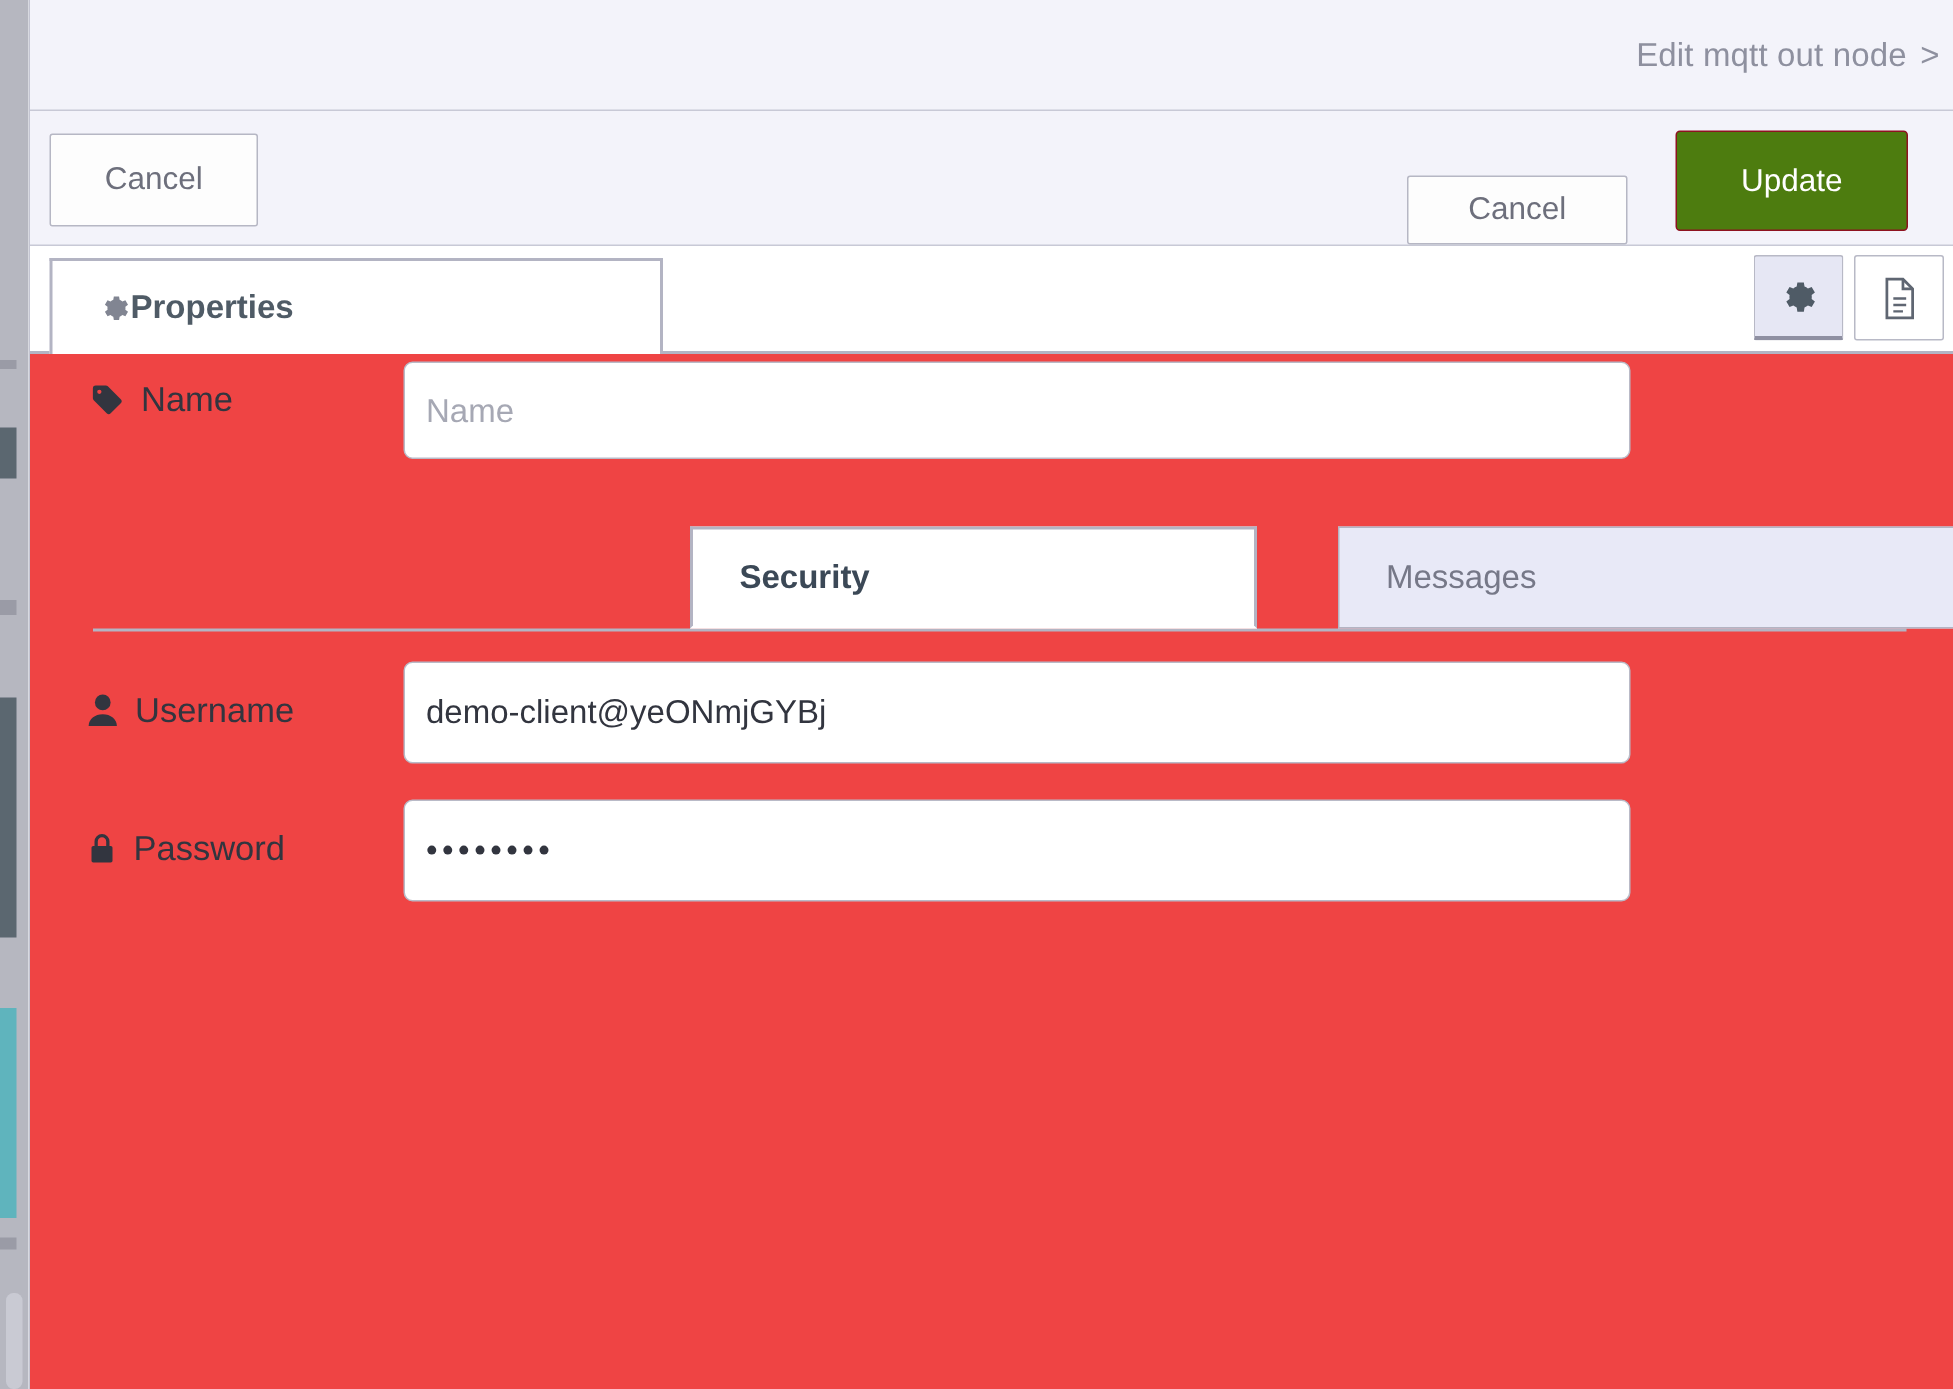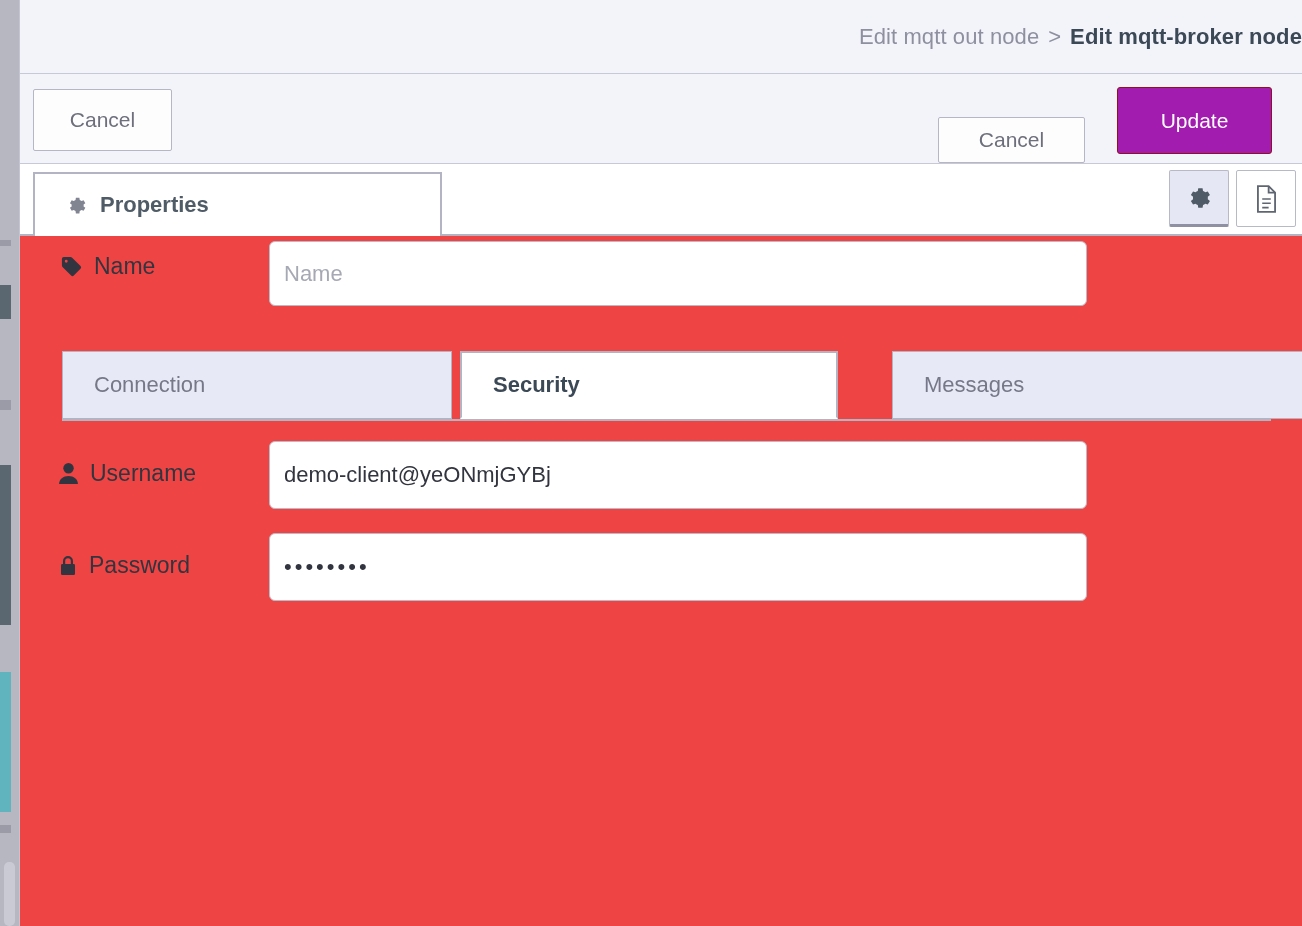--- a/index.html
+++ b/index.html
@@ -64,21 +64,21 @@
     font-size: 21px; cursor: pointer;
     background: #fdfdfd;
     border: 1px solid #b6b7c4;
     color: #6d6f7c;
     border-radius: 2px;
   }
   #btn-delete { left: 13px; top: 15px; width: 139px; height: 62px; }
   #btn-cancel { left: 918px; top: 15px; width: 147px; height: 46px; margin-top: 28px; }
   #btn-update {
     left: 1097px; top: 13px; width: 155px; height: 67px;
-    background: #a21caf; border: 1px solid #8e1220; color: #ffffff;
+    background: #4d7c0f; border: 1px solid #8e1220; color: #ffffff;
     border-radius: 3px;
   }
 
   
   #tabstrip {
     position: absolute; left: 0; top: 164px;
     width: 100%; height: 72px;
   }
   #tab-baseline {
     position: absolute; left: 0; bottom: 0; width: 100%;
@@ -88,21 +88,21 @@
     position: absolute; left: 13px; top: 8px;
     width: 409px; height: 64px;
     background: #ffffff;
     border: 2px solid #b3b4c3;
     border-bottom: none;
     display: flex; align-items: center;
     padding-left: 31px;
     z-index: 2;
   }
   #tab-properties .tab-label {
-    font-size: 22px; font-weight: bold; color: #4f5b66; margin-left: 13px;
+    font-size: 22px; font-weight: bold; color: #4f5b66; 
   }
   .gear-glyph { color: #818592; font-size: 21px; line-height: 1; }
 
   
   .iconbtn {
     position: absolute; top: 6px;
     width: 60px; height: 57px;
     display: flex; align-items: center; justify-content: center;
     border: 1px solid #b8b9c6; cursor: pointer; border-radius: 2px;
   }
@@ -182,21 +182,20 @@
   <div class="sliver-frag teal" style="top:672px;height:140px;"></div>
   <div class="sliver-frag" style="top:825px;height:8px;"></div>
   <div id="sliver-scroll"></div>
 </div>
 
 <div id="dialog">
 
   <div id="header">
     <span class="crumb-parent">Edit mqtt out node</span>
     <span class="crumb-sep">&gt;</span>
-    <span class="crumb-current">Edit mqtt-broker node</span>
   </div>
 
   <div id="actionbar">
     <div class="btn" id="btn-delete">Cancel</div>
     <div class="btn" id="btn-cancel">Cancel</div>
     <div class="btn" id="btn-update">Update</div>
   </div>
 
   <div id="tabstrip">
     <div id="tab-baseline"></div>
@@ -240,21 +239,20 @@
             <path d="M21.4 11.6 12.4 2.6A2 2 0 0 0 11 2H4a2 2 0 0 0-2 2v7a2 2 0 0 0 .6 1.4l9 9a2 2 0 0 0 2.8 0l7-7a2 2 0 0 0 0-2.8zM6.5 8A1.5 1.5 0 1 1 8 6.5 1.5 1.5 0 0 1 6.5 8z"></path>
           </svg>
         </span>
         <span class="lbl-text">Name</span>
       </div>
       <input class="form-input" id="input-name" type="text" placeholder="Name" style="">
     </div>
 
     <div id="subtabs">
       <div id="subtab-baseline"></div>
-      <div class="subtab inactive" id="subtab-connection">Connection</div>
       <div class="subtab active" id="subtab-security">Security</div>
       <div class="subtab inactive" id="subtab-messages">Messages</div>
     </div>
 
     <div class="form-row">
       <div class="form-label" id="label-username">
         <span>
           <svg width="21" height="23" viewBox="0 0 20 22" fill="#32353f">
             <circle cx="10" cy="6" r="5"></circle>
             <path d="M1 21c0-4.4 4-7.5 9-7.5s9 3.1 9 7.5z"></path>

